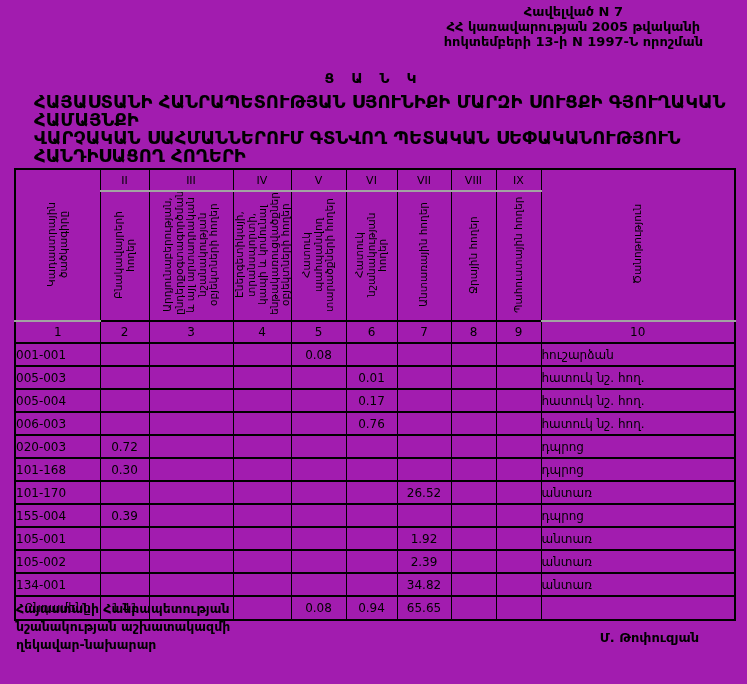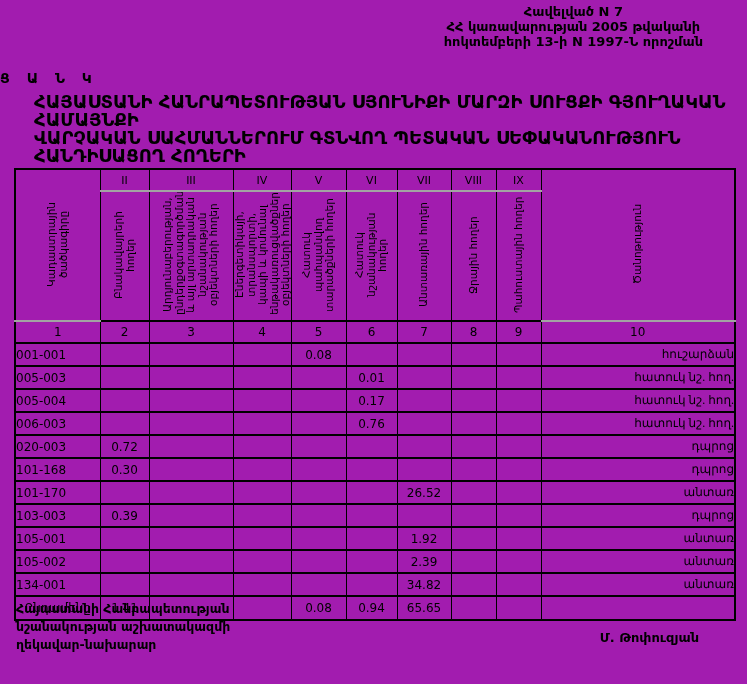--- a/index.html
+++ b/index.html
@@ -1,36 +1,36 @@
 <!DOCTYPE html>
 <html><head>
 <meta charset="utf-8">
 <style>
   html, body { margin:0; padding:0; background:#ffffff; }
   body { font-family:"DejaVu Sans", sans-serif; color:#000; }
   .page { position:relative; width:747px; height:684px; background:#a21caf; overflow:hidden; }
 
   .annex { position:absolute; top:4px; right:44px; text-align:center; font-weight:bold; font-size:13px; line-height:15px; }
-  .doc-title { position:absolute; top:70px; left:0; width:100%; font-weight:bold; font-size:14px; letter-spacing:6px; }
+  .doc-title { position:absolute; top:70px; left:0; width:100%; text-align:center; font-weight:bold; font-size:14px; letter-spacing:6px; }
   .subtitle { position:absolute; top:93px; left:0; width:100%; text-align:left; font-weight:bold; font-size:18px; line-height:18px;padding-left:34px; }
 
   table.land { position:absolute; left:14px; top:168px; width:720px; border-collapse:collapse; table-layout:fixed; border:2px solid #000; }
   table.land td { border:1px solid #000; padding:0; font-size:12px; overflow:hidden; }
   tr.roman-row td { height:20px; text-align:center; font-size:11px; font-weight:normal; border-bottom:2px solid #a3a3a3; }
   tr.hdr-row td { height:128px; text-align:center; vertical-align:middle; border-bottom:2px solid #000; }
   tr.num-row td { height:20px; text-align:center; border-bottom:2px solid #000; }
   tr.data-row td { height:21px; border-bottom:2px solid #000; }
   tr.total-row td { height:22px; border-bottom:2px solid #000; font-weight:normal; }
   td.corner, td.notehead { border-bottom:2px solid #000; text-align:center; vertical-align:middle; border-right:2px solid #000; }
   td.corner { border-right:2px solid #000; }
   .vtext { display:inline-block; writing-mode:vertical-rl; transform:rotate(180deg); font-size:10.5px; line-height:11.5px; height:120px; white-space:normal; }
   .vtext-tall { height:140px; }
   td.code-cell { text-align:left; padding-left:5px; }
   td.val-cell { text-align:center; }
-  td.note-cell { text-align:right; padding-left:5px; font-size:12px;font-family:Liberation Serif, serif; }
+  td.note-cell { text-align:left; padding-left:5px; font-size:12px; }
   td.total-label { text-align:center;margin-left:28px; }
 
   .footer-left { position:absolute; left:16px; top:600px; font-weight:bold; font-size:12.5px; line-height:18px; }
   .signature { position:absolute; right:48px; top:630px; font-weight:bold; font-size:13px; }
 </style>
 </head>
 <body>
 
 <div class="page">
 
@@ -179,21 +179,21 @@
           <td class="val-cell"></td>
           <td class="val-cell"></td>
           <td class="val-cell"></td>
           <td class="val-cell"></td>
           <td class="val-cell">26.52</td>
           <td class="val-cell"></td>
           <td class="val-cell"></td>
           <td class="note-cell">անտառ</td>
         </tr>
         <tr class="data-row">
-          <td class="code-cell">103-003</td>
+          <td class="code-cell">155-004</td>
           <td class="val-cell">0.39</td>
           <td class="val-cell"></td>
           <td class="val-cell"></td>
           <td class="val-cell"></td>
           <td class="val-cell"></td>
           <td class="val-cell"></td>
           <td class="val-cell"></td>
           <td class="val-cell"></td>
           <td class="note-cell">դպրոց</td>
         </tr>

